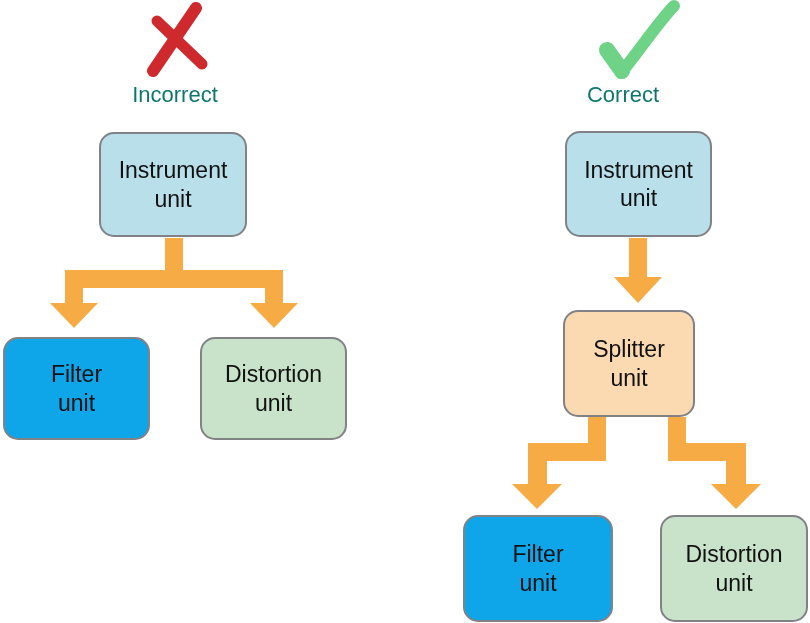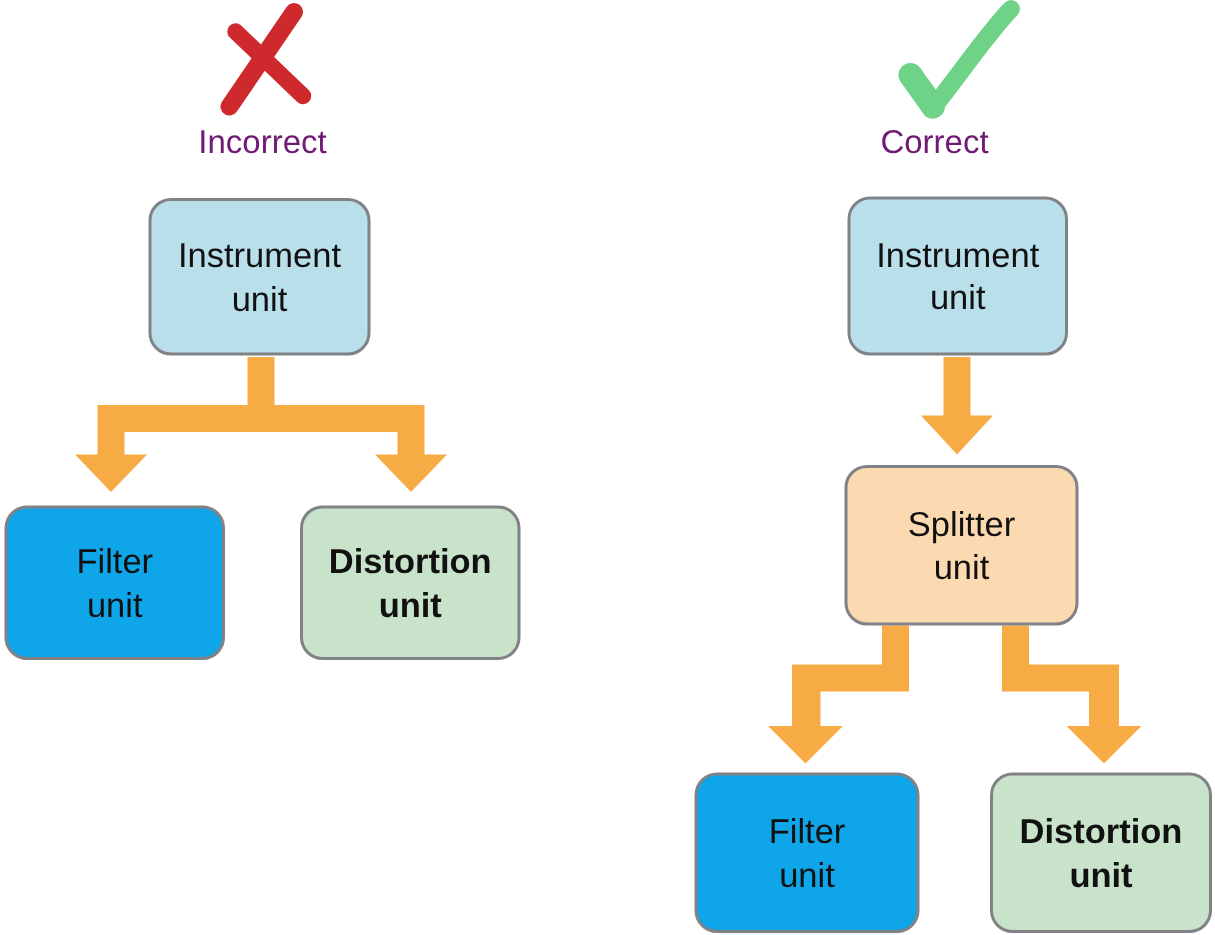--- a/index.html
+++ b/index.html
@@ -7,21 +7,21 @@
     position:relative;
     width:810px;height:623px;
     background:#ffffff;
     font-family:"Liberation Sans", sans-serif;
     overflow:hidden;
   }
   .overlay{position:absolute;left:0;top:0;width:810px;height:623px;}
   .verdict{
     position:absolute;
     font-size:22px;
-    color:#701a75;
+    color:#0f766e;
     text-align:center;
     line-height:1.1;
   }
   .node{
     position:absolute;
     box-sizing:border-box;
     border:2px solid #808286;
     border-radius:15px;
     display:flex;
     flex-direction:column;
@@ -29,21 +29,21 @@
     justify-content:center;
     font-size:23px;
     line-height:1.22;
     color:#111111;
     text-align:center;
   }
   .node span{display:block;}
   .fill-blue{background:#B9DFEA;}
   .fill-peach{background:#FBD9B1;}
   .fill-salmon{background:#0ea5e9;}
-  .fill-green{background:#C9E3CA;font-weight:bold;}
+  .fill-green{background:#C9E3CA;}
   .mark-stroke{fill:none;stroke-linecap:round;}
 </style>
 </head>
 <body>
 
 <div class="canvas">
 
   <svg class="overlay" viewBox="0 0 810 623">
 
     <g>
@@ -82,21 +82,21 @@
   <div class="node fill-green" style="left:200px;top:337px;width:147px;height:103px;">
     <span>Distortion</span>
     <span>unit</span>
   </div>
 
   <div class="node fill-blue" style="left:565px;top:131px;width:147px;height:106px;">
     <span>Instrument</span>
     <span>unit</span>
   </div>
 
-  <div class="node fill-peach" style="left:563px;top:310px;width:156px;height:107px;">
+  <div class="node fill-peach" style="left:563px;top:310px;width:132px;height:107px;">
     <span>Splitter</span>
     <span>unit</span>
   </div>
 
   <div class="node fill-salmon" style="left:463px;top:515px;width:150px;height:107px;">
     <span>Filter</span>
     <span>unit</span>
   </div>
 
   <div class="node fill-green" style="left:660px;top:515px;width:148px;height:107px;">

